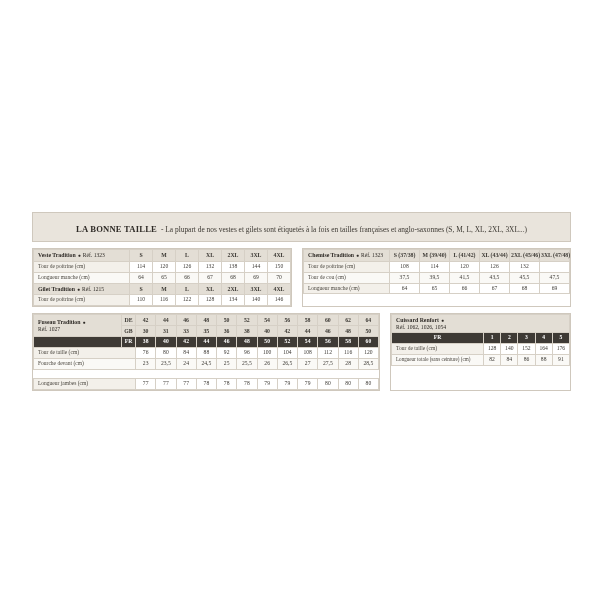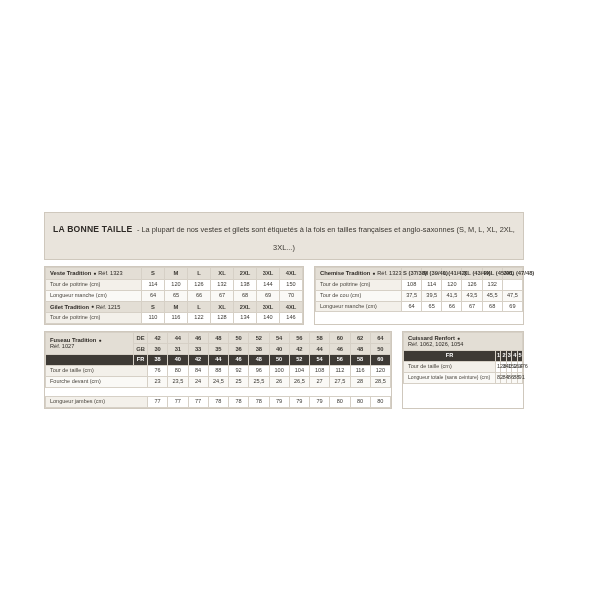--- a/index.html
+++ b/index.html
@@ -14,23 +14,24 @@
     color: #3a3a3a;
     overflow: hidden;
   }
   .page {
     position: relative;
     width: 600px;
     height: 600px;
   }
   .sheet {
     position: absolute;
-    left: 44px;
+    left: 32px;
     top: 212px;
-    width: 480px;
+    width: 539px;
+    font-family: Liberation Serif, serif;
   }
   .title-bar {
     background: #e9e4dc;
     border: 1px solid #cfc8bd;
     padding: 5px 0 5px 0;
     text-align: center;
   }
   .title-bar .t-strong {
     font-weight: bold;
     font-size: 8.6px;

